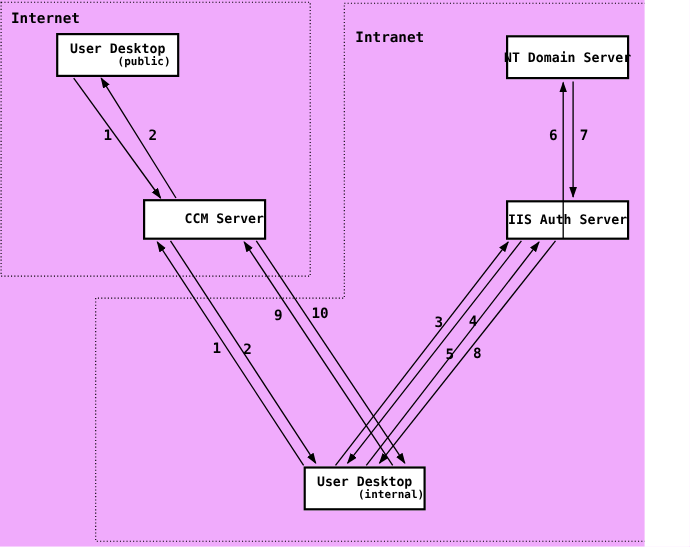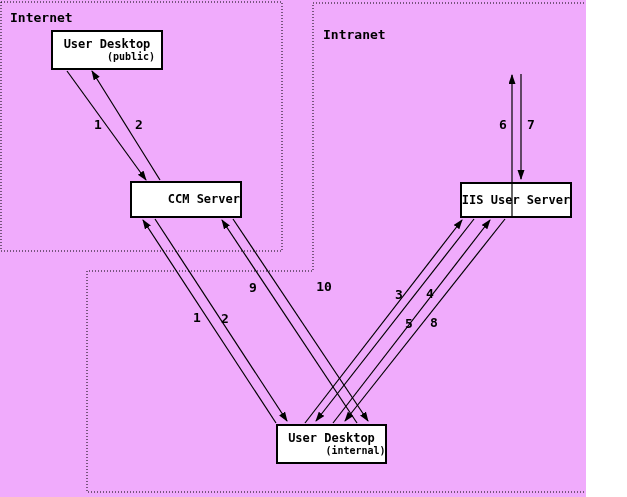--- a/index.html
+++ b/index.html
@@ -51,37 +51,40 @@
 
   <div class="node" style="left:51px;top:30px;width:112px;height:40px;">
     <div class="node-title">User Desktop</div>
     <div class="node-sub">(public)</div>
   </div>
 
   <div class="node" style="left:130px;top:181px;width:112px;height:37px;align-items:flex-end;">
     <div class="node-title">CCM Server</div>
   </div>
 
+  <div class="node" style="left:460px;top:32px;width:112px;height:40px;">
+    <div class="node-title">NT Domain Server</div>
+  </div>
 
   <div class="node" style="left:460px;top:182px;width:112px;height:36px;">
-    <div class="node-title">IIS User Server</div>
+    <div class="node-title">IIS Auth Server</div>
   </div>
 
   <div class="node" style="left:276px;top:424px;width:111px;height:40px;">
     <div class="node-title">User Desktop</div>
     <div class="node-sub">(internal)</div>
   </div>
 
   <div id="labels">
       <div class="edge-num" style="left: 98px; top: 124px;">1</div>
       <div class="edge-num" style="left: 139px; top: 124px;">2</div>
       <div class="edge-num" style="left: 197px; top: 317px;">1</div>
       <div class="edge-num" style="left: 225px; top: 318px;">2</div>
       <div class="edge-num" style="left: 253px; top: 287px;">9</div>
-      <div class="edge-num" style="left: 291px; top: 286px; margin-left: 33px;">10</div>
+      <div class="edge-num" style="left: 291px; top: 286px;">10</div>
       <div class="edge-num" style="left: 399px; top: 294px;">3</div>
       <div class="edge-num" style="left: 430px; top: 293px;">4</div>
       <div class="edge-num" style="left: 409px; top: 323px;">5</div>
       <div class="edge-num" style="left: 434px; top: 322px;">8</div>
       <div class="edge-num" style="left: 503px; top: 124px;">6</div>
       <div class="edge-num" style="left: 531px; top: 124px;">7</div>
     </div>
 
   <svg id="diagram-svg" width="627" height="497" viewBox="0 0 627 497">
     <defs>

